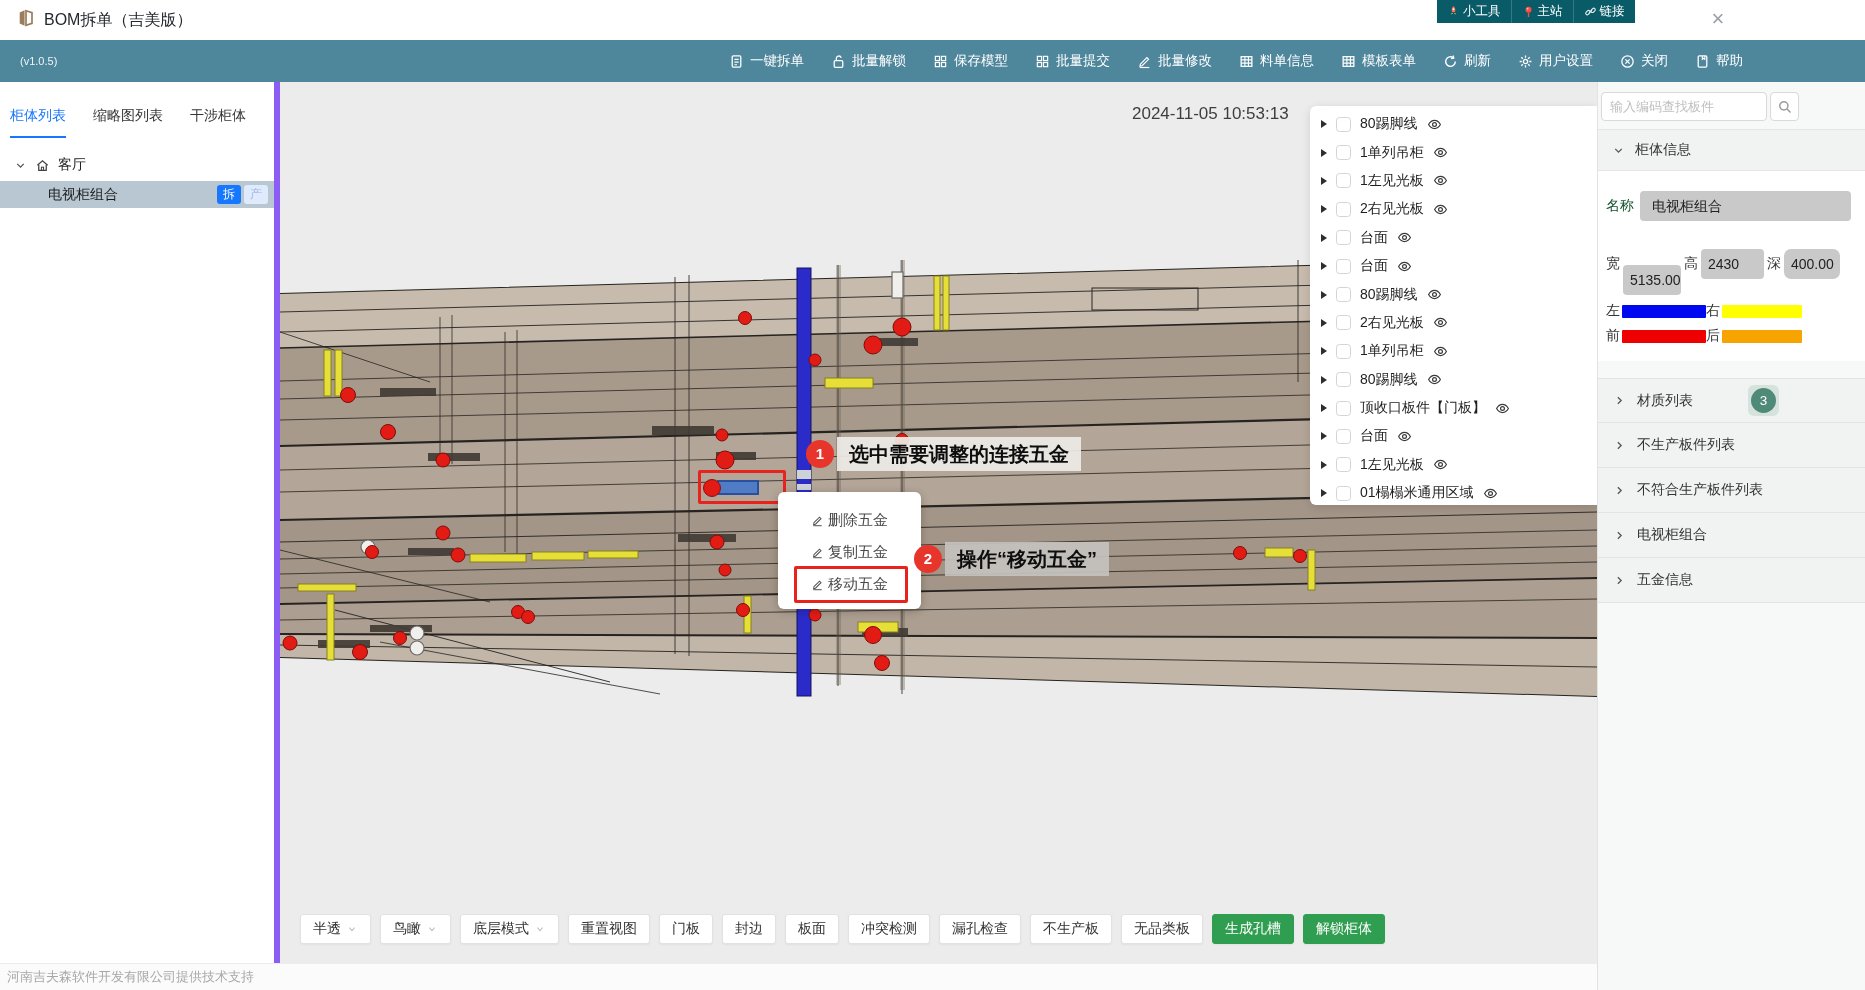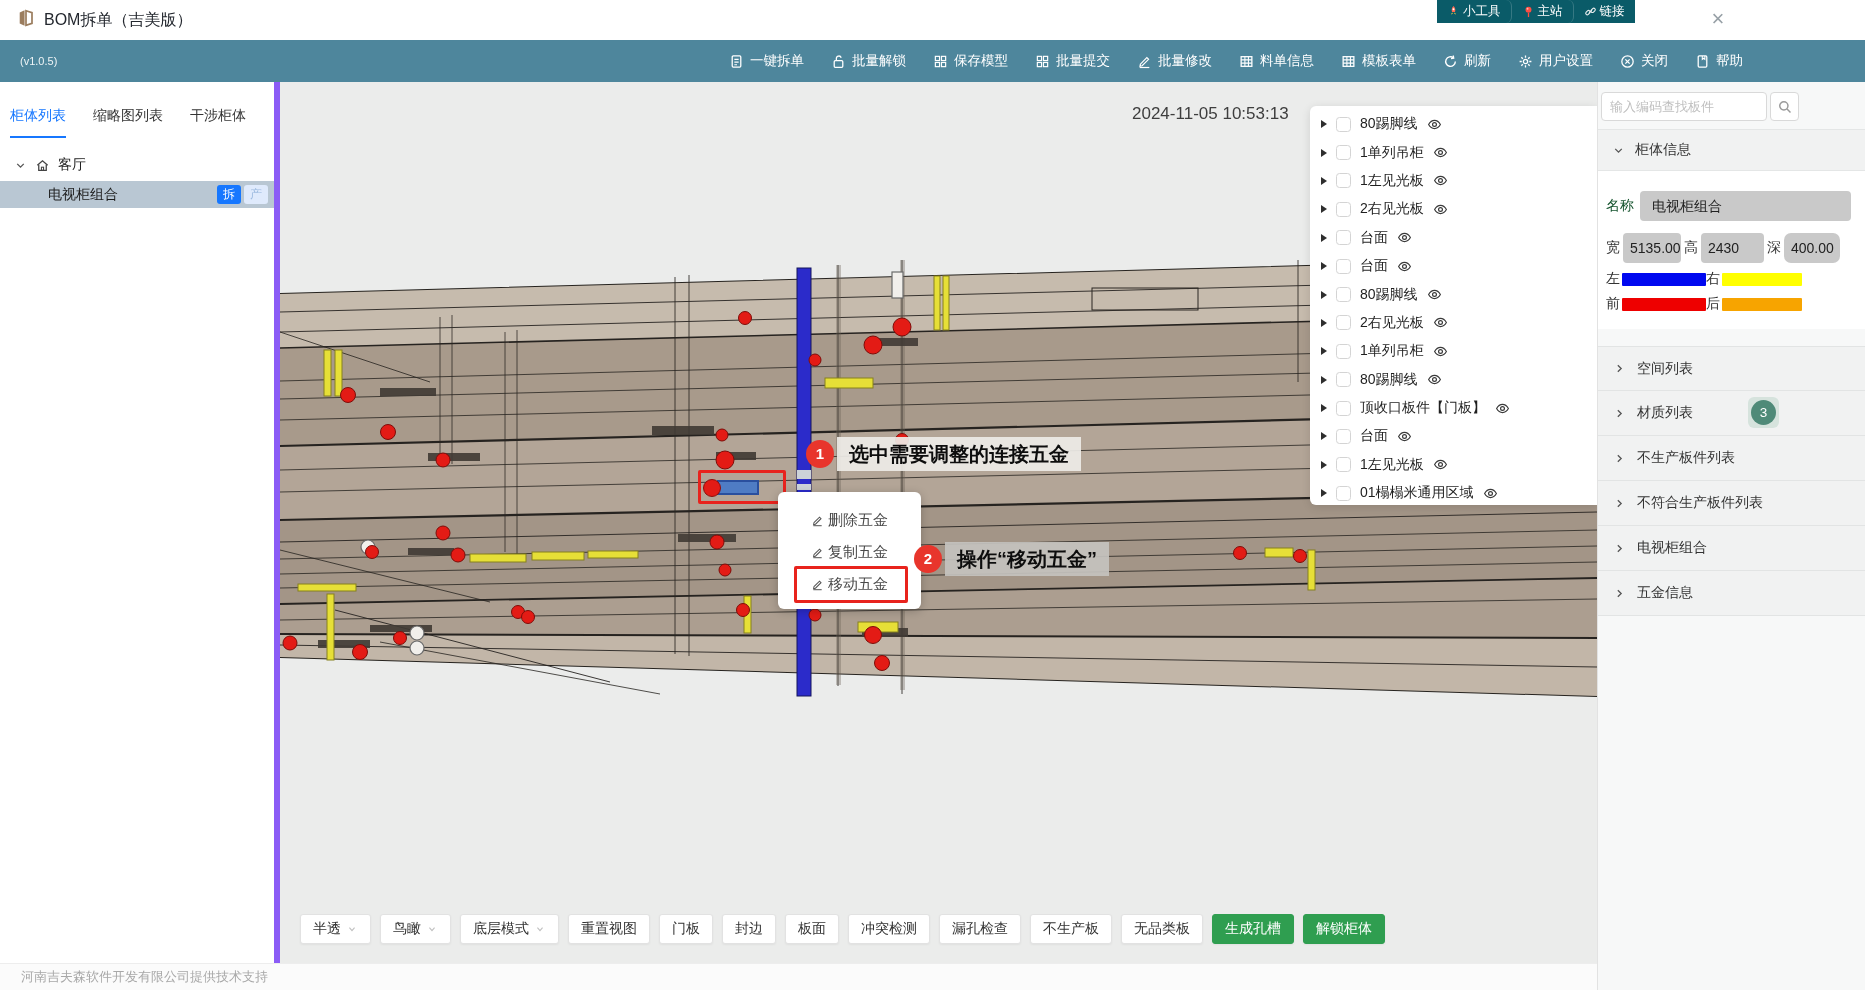--- a/index.html
+++ b/index.html
@@ -6,21 +6,21 @@
   *{box-sizing:border-box;}
   .app{position:relative;width:1865px;height:990px;background:#fff;overflow:hidden;
        font-family:"Liberation Sans","DejaVu Sans",sans-serif;color:#222;}
   .ic{display:inline-block;vertical-align:middle;}
 
   
   .titlebar{position:absolute;left:0;top:0;width:100%;height:40px;background:#fff;display:flex;align-items:center;}
   .titlebar .logo{margin:0 8px 0 16px;}
   .titlebar .title{font-size:16px;font-weight:normal;color:#23272e;}
   .quicklinks{position:absolute;left:1437px;top:0;height:23px;display:flex;background:#0a5b68;}
-  .quicklinks .ql{display:flex;align-items:center;gap:3px;padding:0 10px;color:#fff;font-size:12.5px;cursor:pointer;border-right:1px solid rgba(255,255,255,.18);border-radius:6px;}
+  .quicklinks .ql{display:flex;align-items:center;gap:3px;padding:0 10px;color:#fff;font-size:12.5px;cursor:pointer;border-right:1px solid rgba(255,255,255,.18);}
   .quicklinks .ql:last-child{border-right:none;}
   .win-close{position:absolute;left:1700px;top:4px;width:36px;height:30px;text-align:center;line-height:30px;font-size:22px;color:#97a0a6;cursor:pointer;}
 
   
   .menubar{position:absolute;left:0;top:40px;width:100%;height:42px;background:#4e869c;display:flex;align-items:center;}
   .menubar .version{position:absolute;left:20px;color:#eef4f6;font-size:11px;}
   .menubar nav{margin-left:auto;display:flex;align-items:center;gap:27px;padding-right:122px;}
   .menubar .mi{display:flex;align-items:center;gap:6px;color:#fff;font-size:13.5px;cursor:pointer;white-space:nowrap;}
 
   
@@ -87,21 +87,21 @@
   .sections{margin-top:17px;}
   .section-row{height:45px;display:flex;align-items:center;gap:11px;padding-left:15px;background:#f1f2f2;
                border-bottom:1px solid #e2e4e4;font-size:14px;color:#333;cursor:pointer;position:relative;}
   .section-row:first-child{border-top:1px solid #e2e4e4;}
   .mat-badge-holder{position:absolute;left:150px;top:6px;width:31px;height:31px;background:#d6e3dd;border-radius:6px;
                     display:flex;align-items:center;justify-content:center;}
   .mat-badge{width:25px;height:25px;border-radius:50%;background:#4f8a78;color:#fff;font-size:13.5px;text-align:center;line-height:25px;}
 
   
   .footer{position:absolute;left:0;top:963px;width:1597px;height:27px;background:#fbfbfb;border-top:1px solid #ededed;}
-  .footer .txt{margin-left:21px;font-size:13px;color:#a8a8a8;line-height:26px;}
+  .footer .txt{margin-left:7px;font-size:13px;color:#a8a8a8;line-height:26px;}
 </style>
 </head>
 <body>
 
 <div class="app">
 
   <div class="titlebar">
     <span class="logo">
       <svg width="20" height="22" viewBox="0 0 14 14">
           <path d="M2.6 3.2L6 1.6v10.8L2.6 10.8z" fill="#9b7d5e"></path>
@@ -610,21 +610,21 @@
         </svg>
       <span>柜体信息</span>
     </div>
     <div class="info-content">
       <div class="row-name">
         <span class="lb">名称</span>
         <div class="pill name-pill">电视柜组合</div>
       </div>
       <div class="row-dims" id="dims-row">
           <span class="lb">宽</span>
-          <div class="pill dim-pill" style="width: 58px;">5135.00</div>
+          <div class="pill dim-pill" style="width: 58px; margin-top: 32px;">5135.00</div>
           <span class="lb">高</span>
           <div class="pill dim-pill" style="width: 63px;">2430</div>
           <span class="lb">深</span>
           <div class="pill dim-pill" style="width: 56px; border-radius: 7px;">400.00</div>
         </div>
       <div id="edges-rows">
           <div class="row-edges">
             <span class="lb">左</span>
             <div class="edge-bar" style="width: 84px; background: rgb(0, 8, 240);"></div>
             <span class="lb">右</span>
@@ -636,26 +636,20 @@
             <span class="lb">后</span>
             <div class="edge-bar" style="width: 80px; background: rgb(247, 164, 0);"></div>
           </div>
         </div>
     </div>
     <div class="sections" id="sections">
         <div class="section-row">
           <svg class="ic" width="13" height="13" viewBox="0 0 14 14">
             <path d="M5.2 3.5L8.8 7l-3.6 3.5" fill="none" stroke="#555" stroke-width="1.4"></path>
           </svg>
-          <span>空间列表</span>
-        </div>
-        <div class="section-row">
-          <svg class="ic" width="13" height="13" viewBox="0 0 14 14">
-            <path d="M5.2 3.5L8.8 7l-3.6 3.5" fill="none" stroke="#555" stroke-width="1.4"></path>
-          </svg>
           <span>材质列表</span>
           <span class="mat-badge-holder">
             <span class="mat-badge">3</span>
           </span>
         </div>
         <div class="section-row">
           <svg class="ic" width="13" height="13" viewBox="0 0 14 14">
             <path d="M5.2 3.5L8.8 7l-3.6 3.5" fill="none" stroke="#555" stroke-width="1.4"></path>
           </svg>
           <span>不生产板件列表</span>

